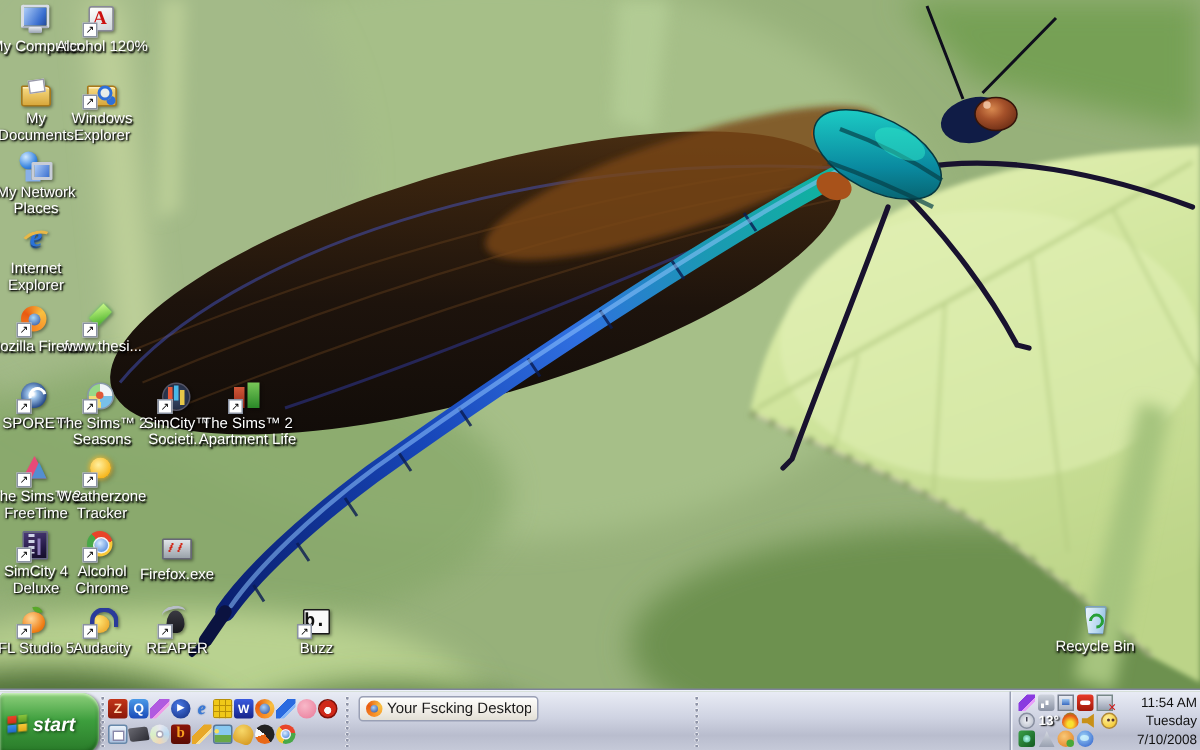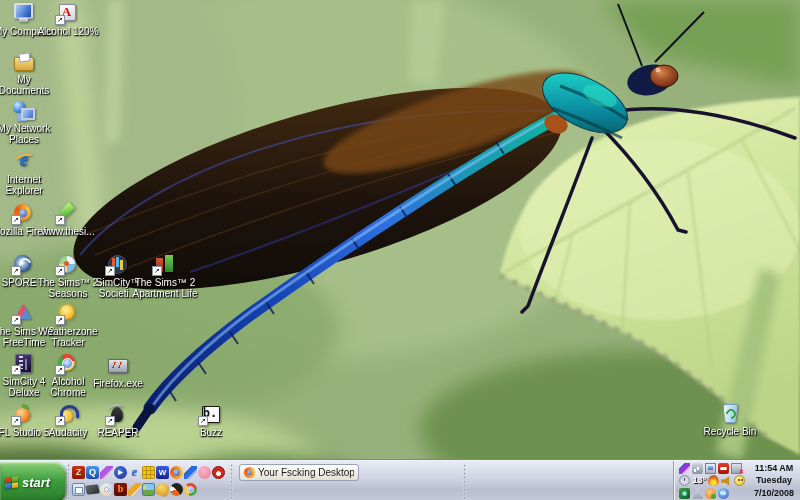--- a/index.html
+++ b/index.html
@@ -88,37 +88,37 @@
   .q-tool{background:radial-gradient(circle at 35% 35%,#f8d868,#d09018);border-radius:50% 50% 30% 30%;transform:rotate(20deg)}
   .q-media{background:conic-gradient(#222 0 40%,#e86818 40% 70%,#f8f8f8 70% 85%,#222 85%);border-radius:50%}
   .q-chrome{background:conic-gradient(from -40deg,#e8442a 0 33%,#48a848 33% 66%,#f8c838 66%);border-radius:50%}.q-chrome::after{content:"";position:absolute;inset:3px;border-radius:50%;background:radial-gradient(circle at 40% 35%,#d8ecff,#3a78d8);border:1px solid #eef;box-sizing:border-box}
   .mini{width:11px;height:11px;margin:0 3px 0 0}
 
   .taskbtn{position:absolute;left:239px;top:3px;width:120px;height:17px;display:flex;align-items:center;padding:0 4px;box-sizing:border-box;background:linear-gradient(#fefefc,#ece9e2 70%,#e2dfd6);border:1px solid #9aa0b5;border-radius:3px;box-shadow:0 1px 1px rgba(255,255,255,.7) inset;}
   .tbtext{font-size:10px;color:#1a1a1a;white-space:nowrap;overflow:hidden;}
 
   .tray{position:absolute;right:0;top:0;bottom:0;display:flex;align-items:stretch;padding:1px 2px 1px 5px;border-left:1px solid #989eb2;box-shadow:inset 1px 0 0 #f0f3fa;}
   .trayrows{display:flex;flex-direction:column;justify-content:space-around;}
-  .trow{display:flex;align-items:flex-end;height:12px;}
+  .trow{display:flex;align-items:center;height:12px;}
   .t{width:11px;height:11px;position:relative;flex:none;margin-right:2px;}
   .t-pen{background:linear-gradient(135deg,transparent 25%,#8a3ae0 25% 60%,#e8a0f8 60% 70%,transparent 70%)}
   .t-sig{background:linear-gradient(#cfd4de,#8a92a4);border-radius:2px}.t-sig::after{content:"";position:absolute;left:2px;bottom:2px;width:2px;height:3px;background:#fff;box-shadow:3px -2px 0 #fff}
   .t-mon{background:linear-gradient(#e8ecf4,#aab2c4);border:1px solid #78808f;box-sizing:border-box}.t-mon::after{content:"";position:absolute;inset:2px 2px 3px;background:linear-gradient(#9ac4f0,#3a6ac0)}
   .t-ati{background:linear-gradient(#e83a28,#a01808);border-radius:2px}.t-ati::after{content:"";position:absolute;left:2px;top:4px;width:7px;height:3px;background:#fff;border-radius:2px}
   .t-netx{background:linear-gradient(#dfe4ec,#9aa2b4);border:1px solid #788;box-sizing:border-box}.t-netx::after{content:"✕";position:absolute;right:-3px;bottom:-3px;font:bold 7px/7px "DejaVu Sans",sans-serif;color:#d01818}
   .t-clk{background:radial-gradient(#f0f2f6,#b0b6c4);border-radius:50%;border:1px solid #888fa0;box-sizing:border-box}.t-clk::after{content:"";position:absolute;left:4px;top:2px;width:1px;height:3px;background:#445}
   .temp{font:bold 9px/11px "Liberation Sans",sans-serif;color:#fff;text-shadow:1px 1px 1px #000;margin-right:2px;}
   .t-flame{background:radial-gradient(circle at 50% 70%,#f8e030 20%,#e85818 60%,#38a038);border-radius:50% 50% 50% 50%/60% 60% 40% 40%}
   .t-vol{background:#c89018;clip-path:polygon(0 35%,35% 35%,75% 8%,75% 92%,35% 65%,0 65%)}
   .t-smile{background:radial-gradient(circle at 38% 32%,#fff0a0,#f0c018);border-radius:50%;border:1px solid #b08838;box-sizing:border-box}.t-smile::after{content:"";position:absolute;left:3px;top:3px;width:2px;height:2px;background:#533;border-radius:50%;box-shadow:3px 0 #533}
   .t-green{background:linear-gradient(135deg,#3aa048,#135a20);border-radius:2px}.t-green::after{content:"";position:absolute;inset:3px;background:radial-gradient(#bbffee,#44aa88);border-radius:50%}
   .t-ant{background:linear-gradient(#d8dce4,#98a0b0);clip-path:polygon(50% 0,65% 35%,100% 100%,0 100%,35% 35%)}
   .t-orange{background:radial-gradient(circle at 40% 35%,#f8c878,#e07818);border-radius:50%}.t-orange::after{content:"";position:absolute;right:0;bottom:0;width:5px;height:5px;background:#48a838;border-radius:50%}
   .t-globe{background:radial-gradient(circle at 40% 35%,#9ad0f8,#2a5ac8);border-radius:50%}.t-globe::after{content:"";position:absolute;left:2px;top:3px;width:6px;height:4px;background:#ddffff;border-radius:50%;opacity:.7}
-  .clock{margin-left:3px;width:48px;font-size:9px;line-height:12.5px;color:#111;text-align:center;align-self:center;font-weight:bold;}
+  .clock{margin-left:3px;width:48px;font-size:9px;line-height:12.5px;color:#111;text-align:right;align-self:center;}
 </style>
 </head>
 <body>
 
 <div class="screen">
 
   <svg class="wall" viewBox="0 0 800 460" preserveAspectRatio="none">
     <defs>
       <filter id="f2" x="-20%" y="-20%" width="140%" height="140%">
           <feGaussianBlur stdDeviation="1.6"></feGaussianBlur>
@@ -216,20 +216,26 @@
   <div class="cell" style="left:35px;top:3px">
       <div class="dicon i-alcohol">
         <span class="sarrow"></span>
       </div>
       <div class="dlabel">Alcohol 120%</div>
     </div>
   <div class="cell" style="left:-9px;top:51px">
       <div class="dicon i-docs"></div>
       <div class="dlabel">My Documents</div>
     </div>
+  <div class="cell" style="left:35px;top:51px">
+      <div class="dicon i-explorer">
+        <span class="sarrow"></span>
+      </div>
+      <div class="dlabel">Windows Explorer</div>
+    </div>
   <div class="cell" style="left:-9px;top:100px">
       <div class="dicon i-network"></div>
       <div class="dlabel">My Network Places</div>
     </div>
   <div class="cell" style="left:-9px;top:151px">
       <div class="dicon i-ie"></div>
       <div class="dlabel">Internet Explorer</div>
     </div>
   <div class="cell" style="left:-9px;top:203px">
       <div class="dicon i-firefox">

